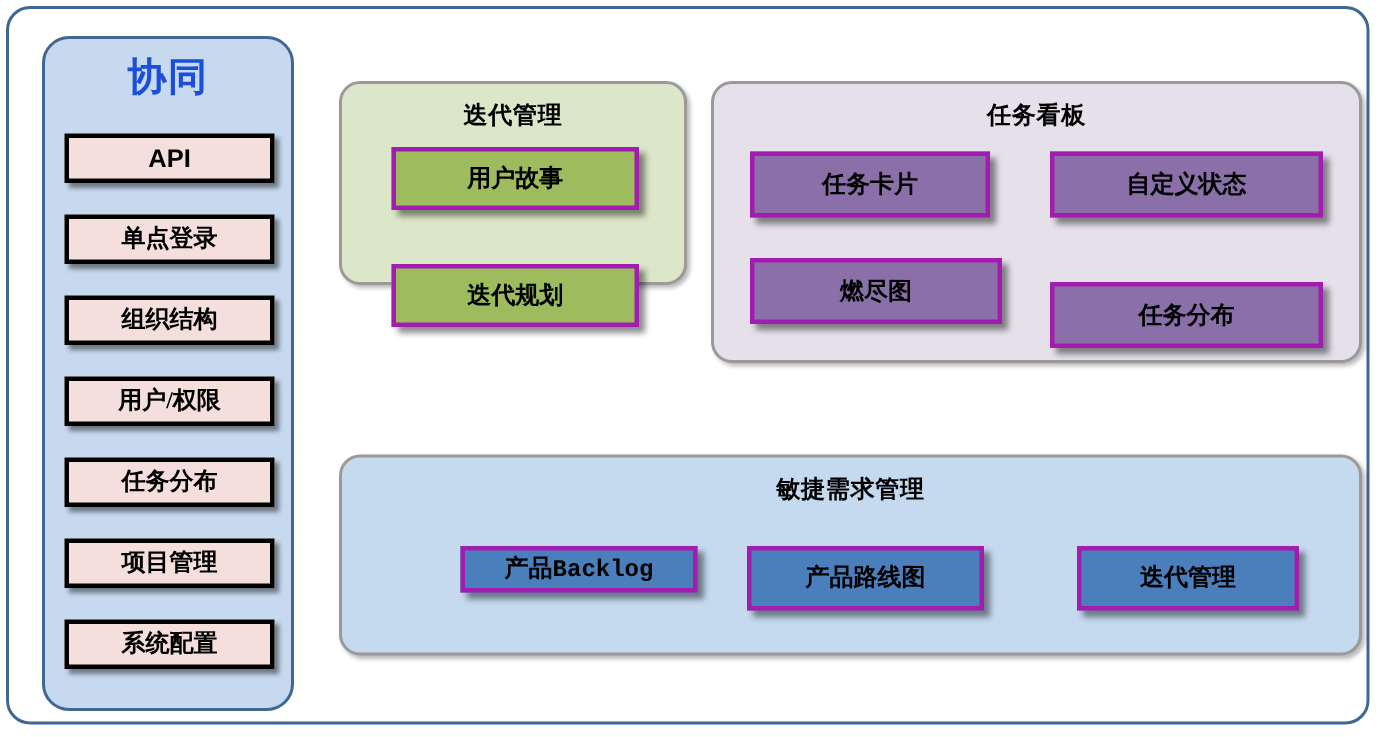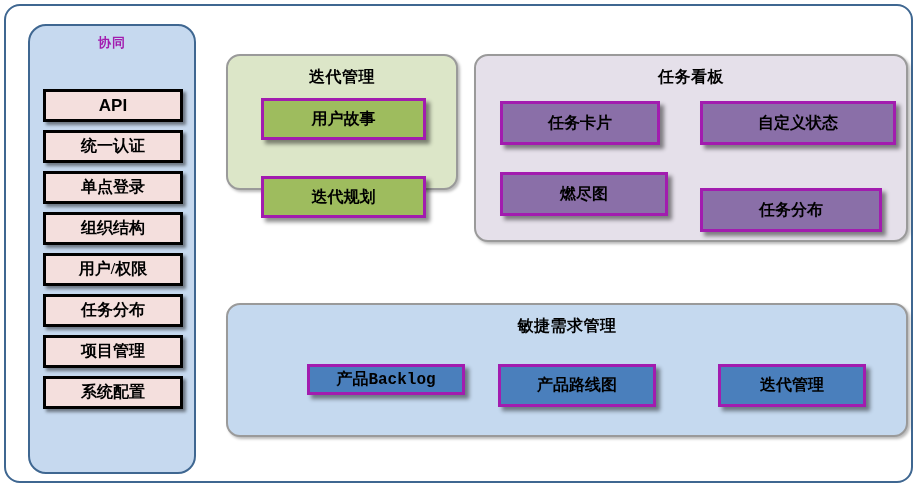--- a/index.html
+++ b/index.html
@@ -43,35 +43,35 @@
     border: 2px solid #3f6791;
     border-radius: 18px;
     background: #c6d9ef;
   }
   .sidebar-title {
     position: absolute;
     top: 8px;
     left: 0;
     width: 100%;
     text-align: center;
-    font-size: 13px;
-    font-weight: bold;
-    color: #a21caf;
+    font-size: 26px;
+    font-weight: bold;
+    color: #1d4ed8;
     letter-spacing: 1px;
   }
   .sidebar-list {
     position: absolute;
     top: 63px;
     left: 13px;
     width: 140px;
   }
   .side-item {
     position: relative;
     height: 33px;
-    margin-bottom: 8px;
+    margin-bottom: 21px;
     box-sizing: border-box;
     background: #f4dfdd;
     border: 3px solid #000000;
     box-shadow: 3px 3px 3px rgba(0,0,0,0.45);
     display: flex;
     align-items: center;
     justify-content: center;
     font-size: 16px;
     color: #000000;
     font-family: "Liberation Serif", "DejaVu Serif", serif;
@@ -131,21 +131,21 @@
   
   #panel-taskboard {
     left: 468px;
     top: 48px;
     width: 434px;
     height: 188px;
     background: #e5e0ea;
   }
   #panel-taskboard .node { background: #8a6fa8; }
   #task-node-0 { left: 24px;  top: 45px;  width: 160px; height: 44px; }
-  #task-node-1 { left: 224px; top: 45px;  width: 196px; height: 44px; }
+  #task-node-1 { left: 224px; top: 45px;  width: 182px; height: 44px; }
   #task-node-2 { left: 24px;  top: 116px; width: 168px; height: 44px; }
   #task-node-3 { left: 224px; top: 132px; width: 182px; height: 44px; }
 
   
   #panel-agile {
     left: 220px;
     top: 297px;
     width: 682px;
     height: 134px;
     background: #c5d9ef;
@@ -160,21 +160,20 @@
 
 <div id="canvas">
 
   <div class="outer-frame">
 
     <div class="sidebar">
       <div class="sidebar-title">协同</div>
 
       <div class="sidebar-list">
         <div class="side-item latin">API</div>
-        <div class="side-item">统一认证</div>
         <div class="side-item">单点登录</div>
         <div class="side-item">组织结构</div>
         <div class="side-item">用户/权限</div>
         <div class="side-item">任务分布</div>
         <div class="side-item">项目管理</div>
         <div class="side-item">系统配置</div>
       </div>
     </div>
 
     <div class="panel" id="panel-iteration">

